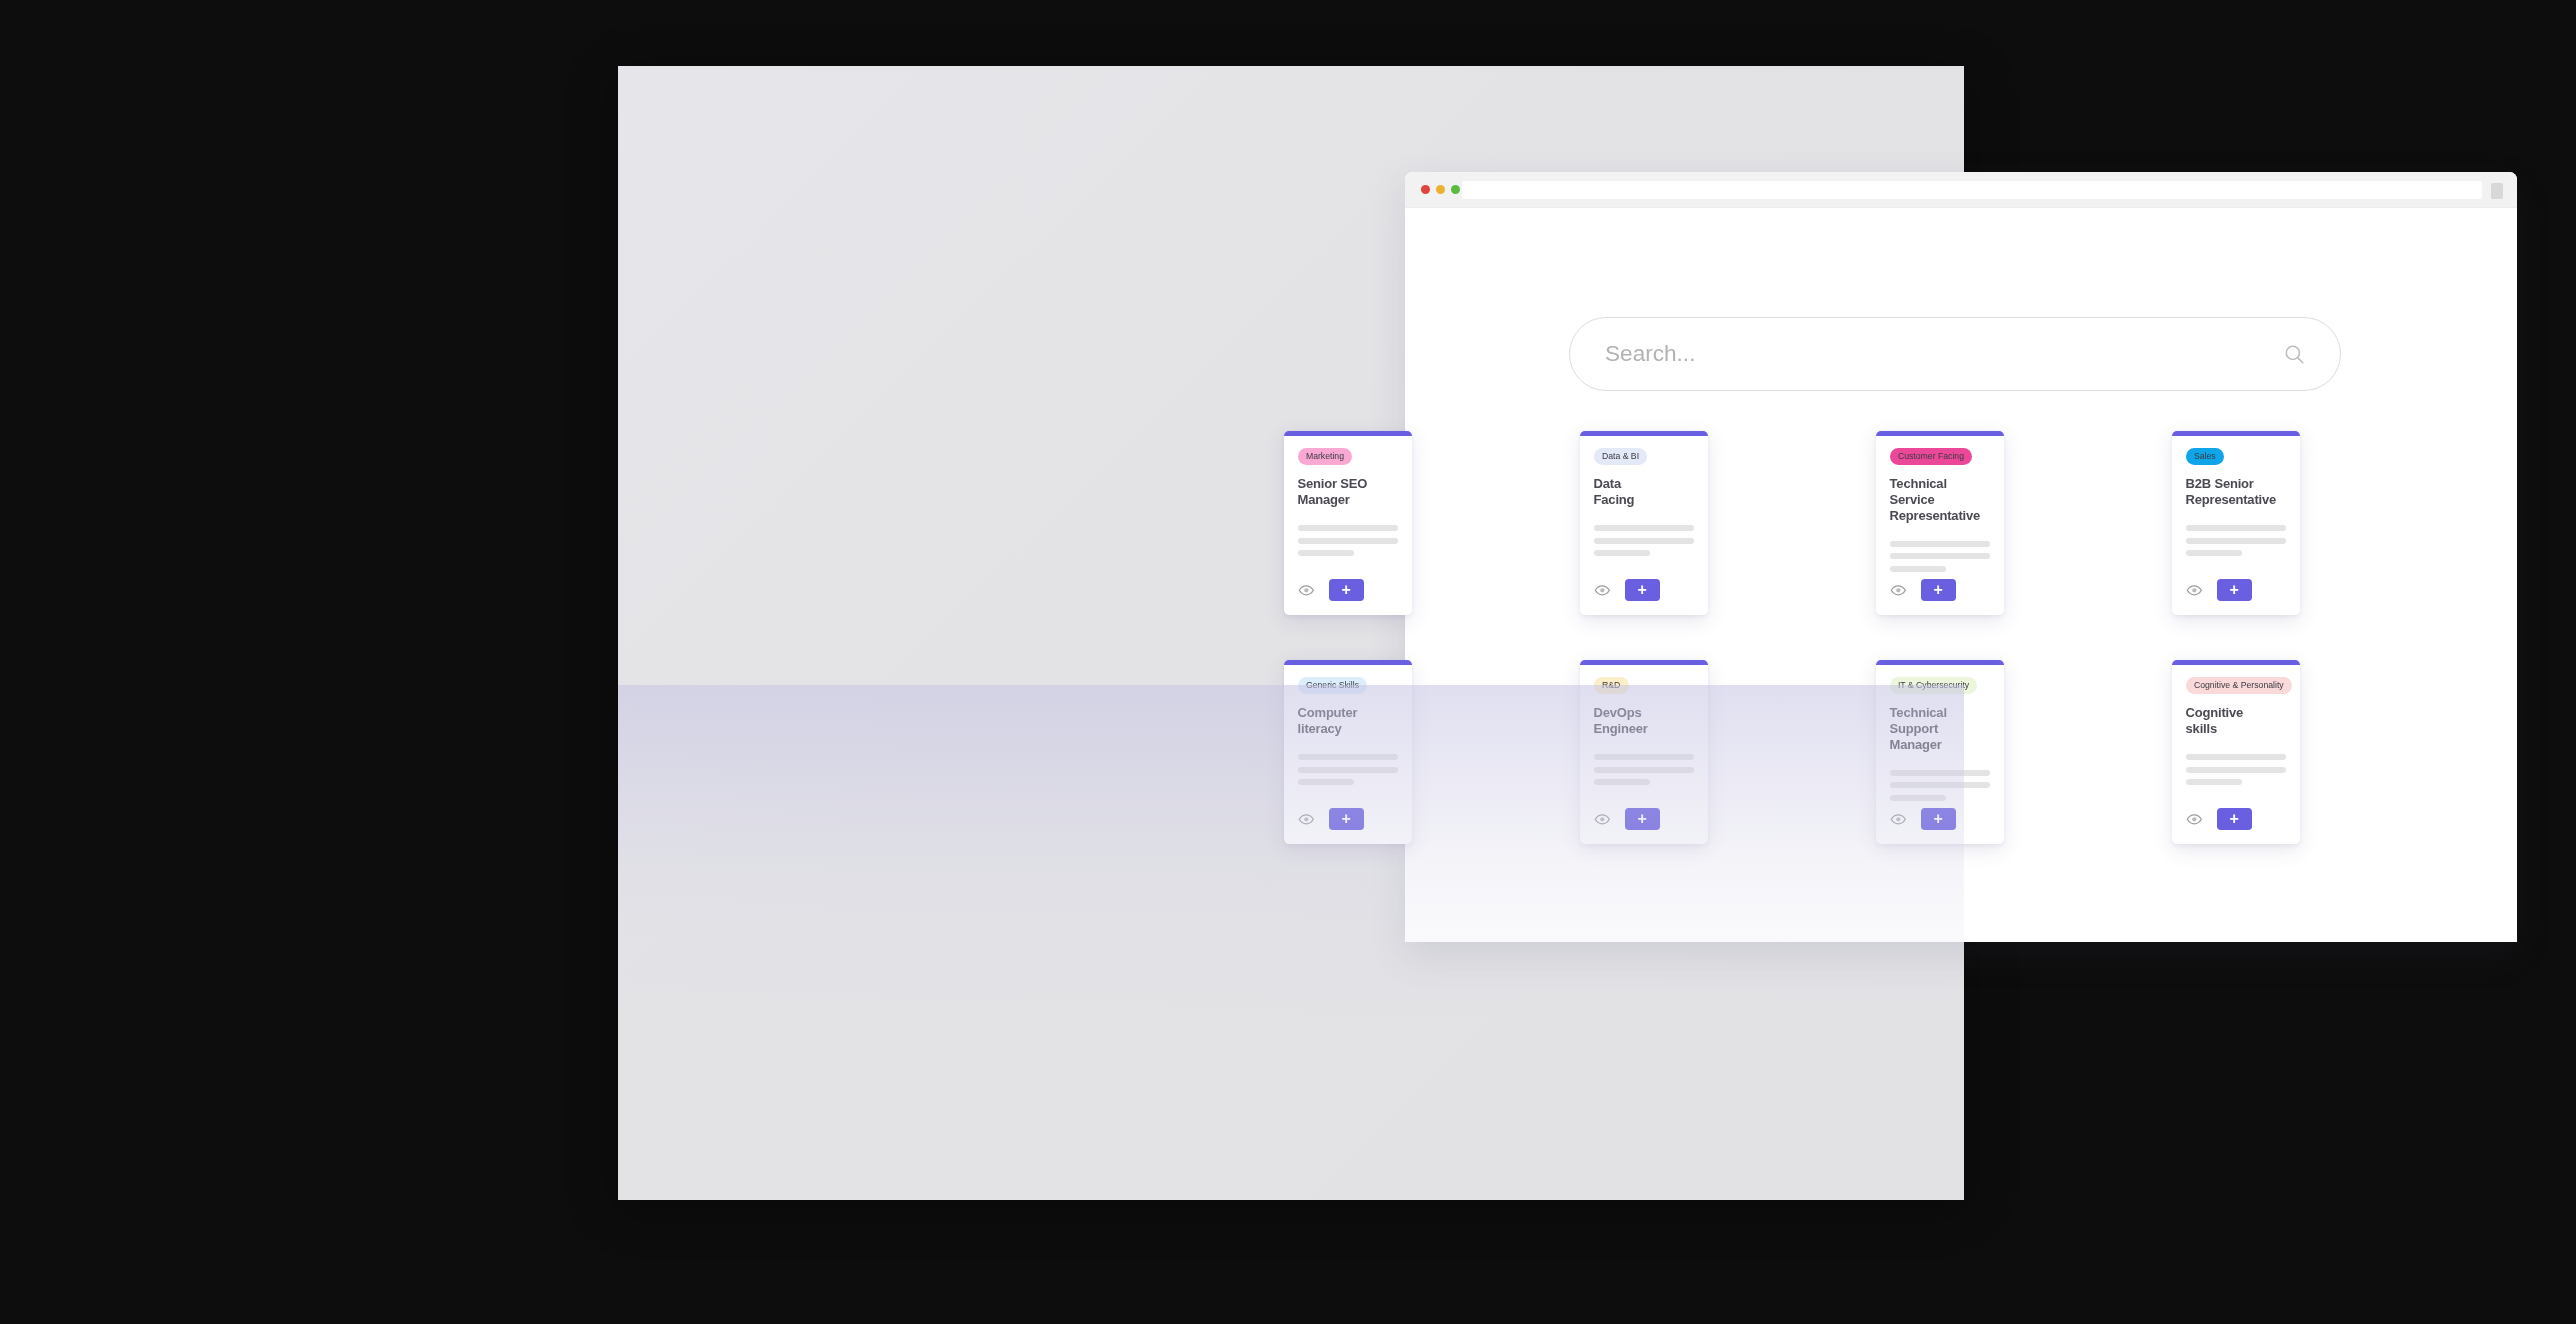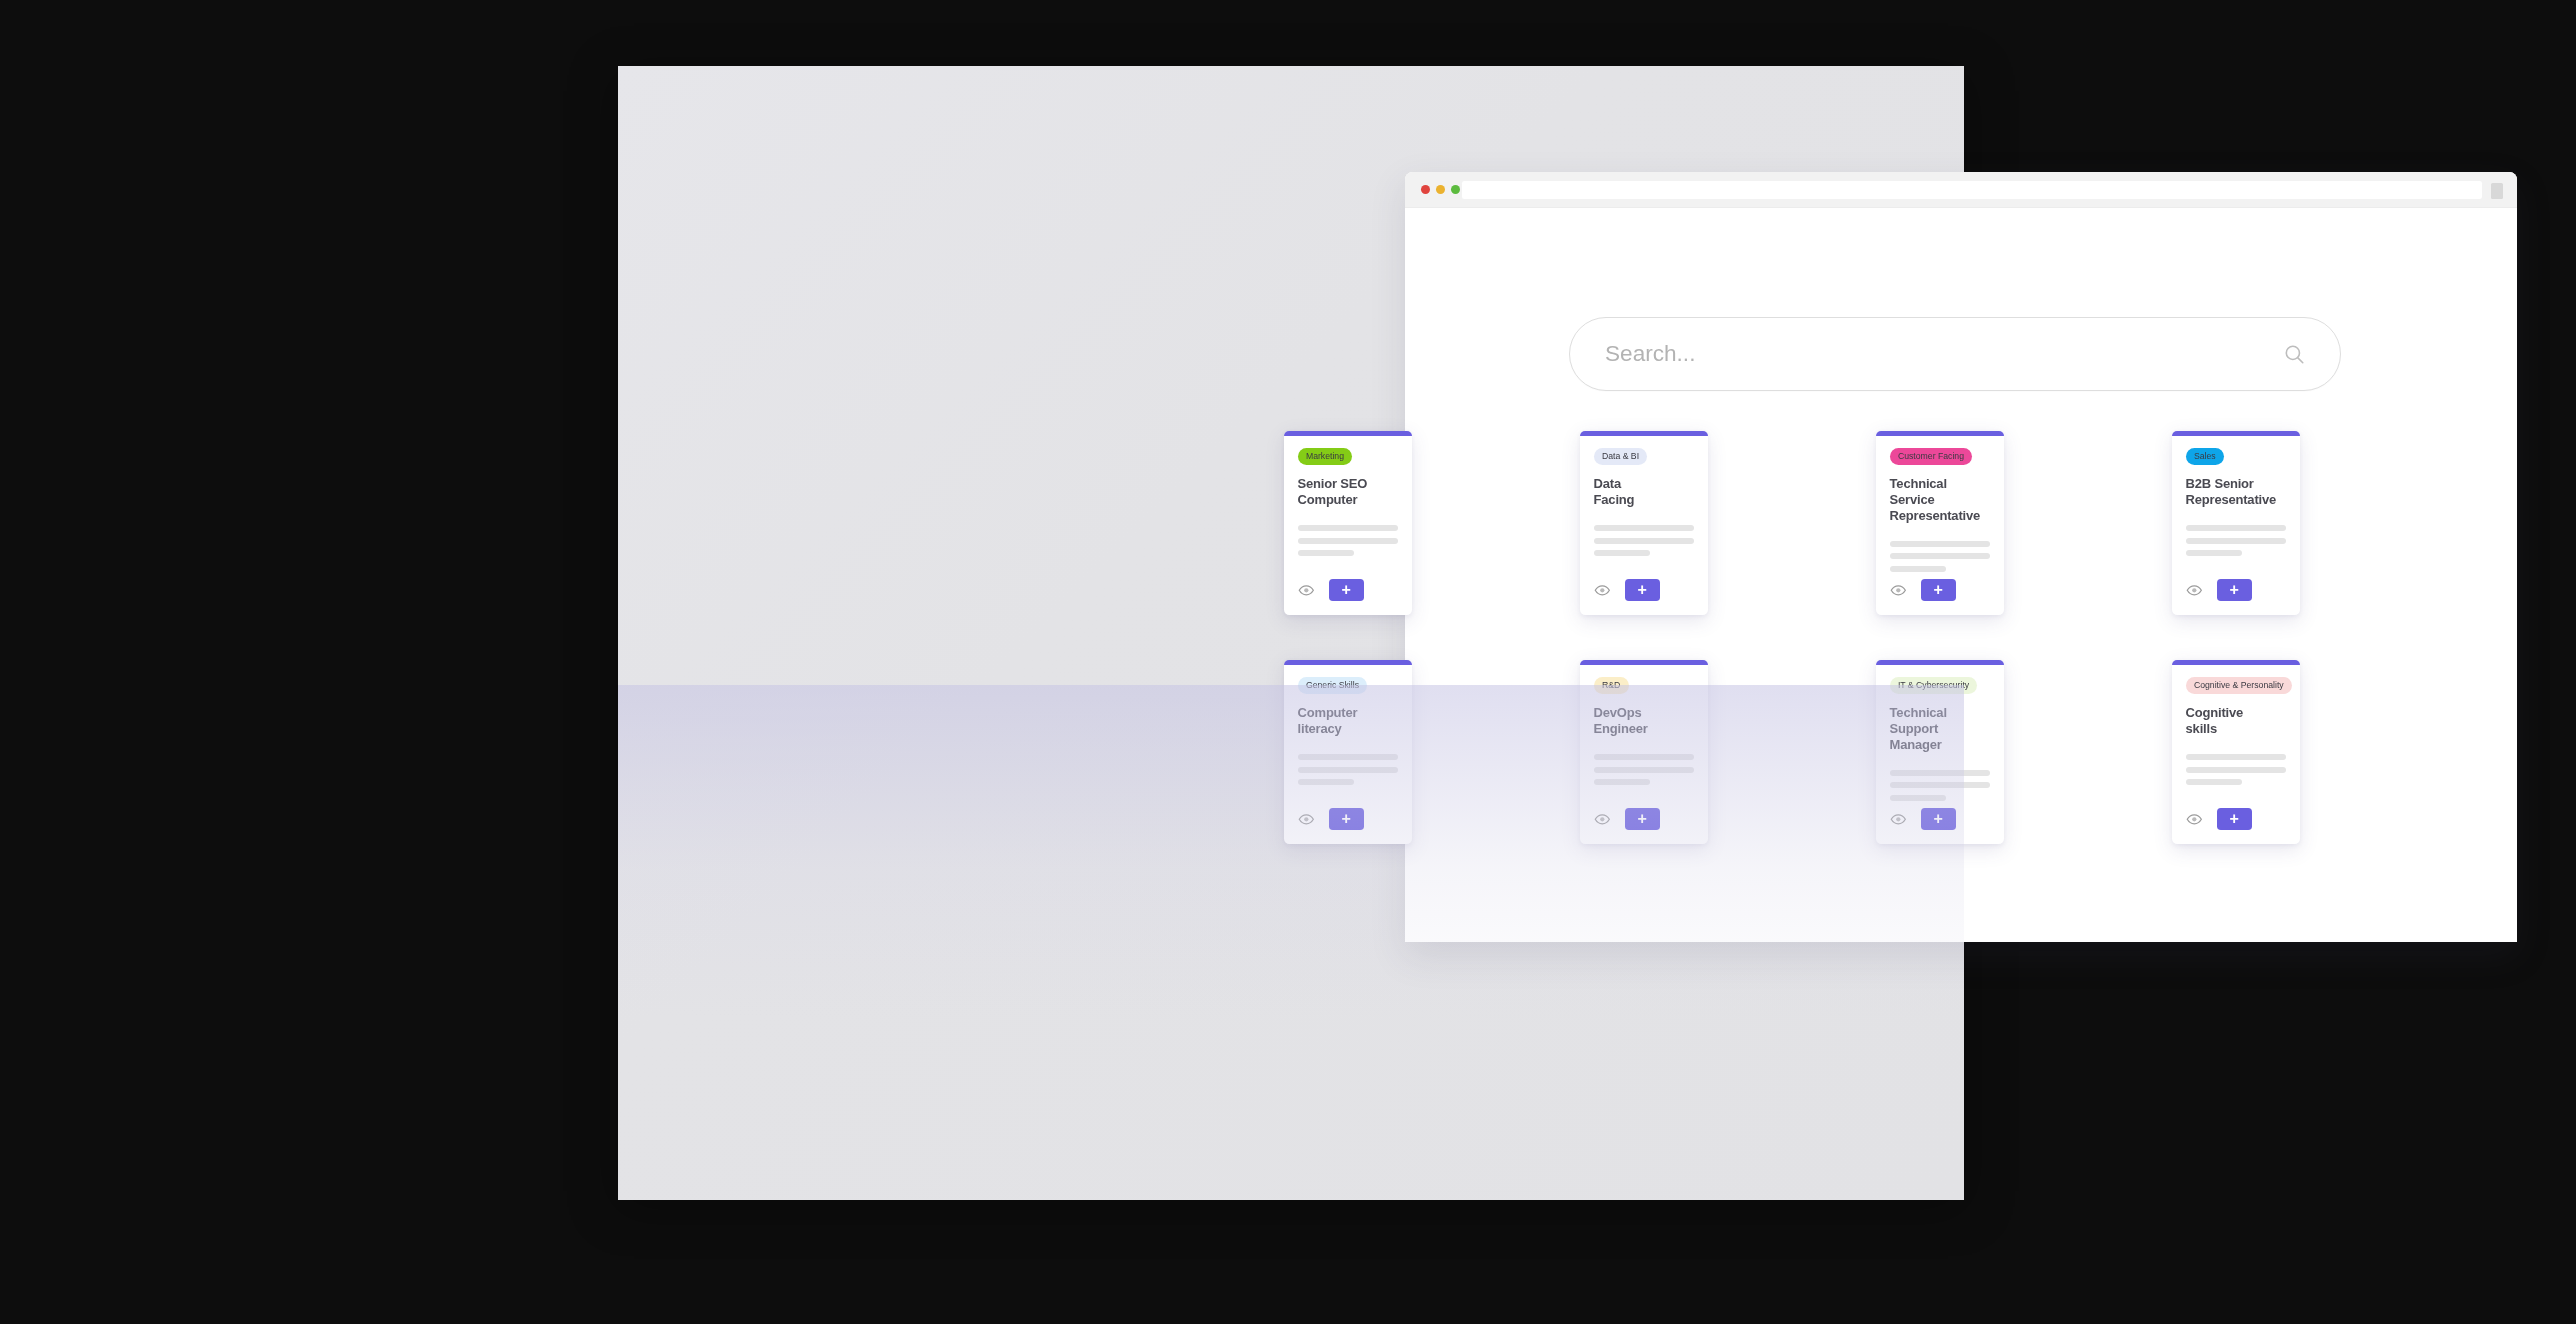--- a/index.html
+++ b/index.html
@@ -250,23 +250,23 @@
           <circle cx="10.5" cy="10.5" r="7"></circle>
           <line x1="15.8" y1="15.8" x2="21" y2="21"></line>
         </svg>
       </span>
     </div>
   </div>
 
   <div id="card-grid">
       <div class="card">
         <div class="card-accent" style="background: rgb(106, 95, 224);"></div>
-        <span class="badge" style="background: #84cc16;">Marketing</span>
+        <span class="badge" style="background: #f9a8d4;">Marketing</span>
         <div class="card-title">Senior SEO
-Computer</div>
+Manager</div>
         <div class="skeleton">
           <div class="sk-line" style="width: 100%;"></div>
           <div class="sk-line" style="width: 100%;"></div>
           <div class="sk-line" style="width: 56%;"></div>
         </div>
         <div class="card-footer">
           <span class="eye-btn">
             <svg width="16.6" height="16.6" viewBox="0 0 24 24" fill="none" stroke="#9b9b9b" stroke-width="1.8">
               <path d="M1.8 12S5.5 5.5 12 5.5 22.2 12 22.2 12 18.5 18.5 12 18.5 1.8 12 1.8 12z"></path>
               <circle cx="12" cy="12" r="3.1" fill="#b9b9b9" stroke="none"></circle>

